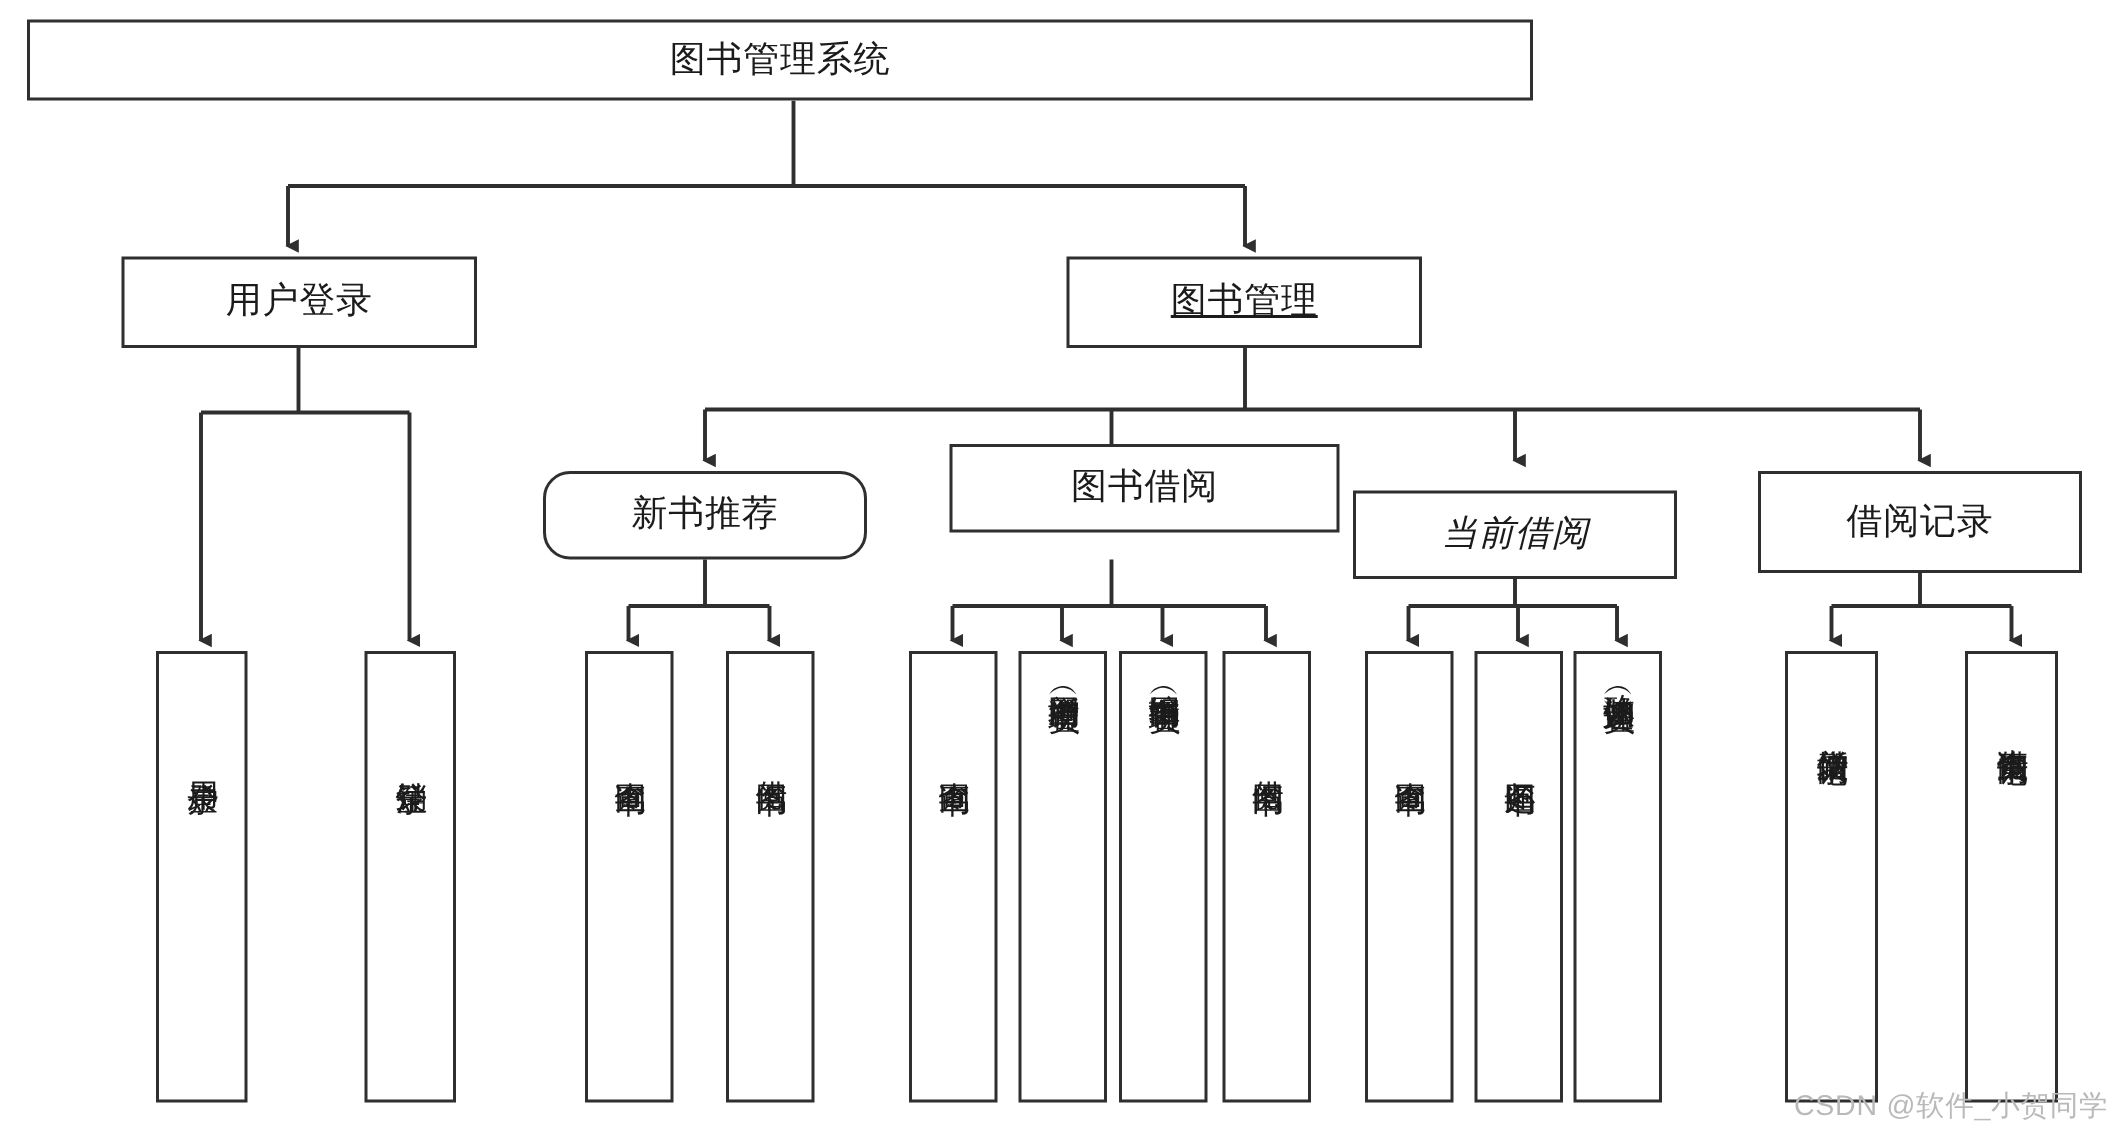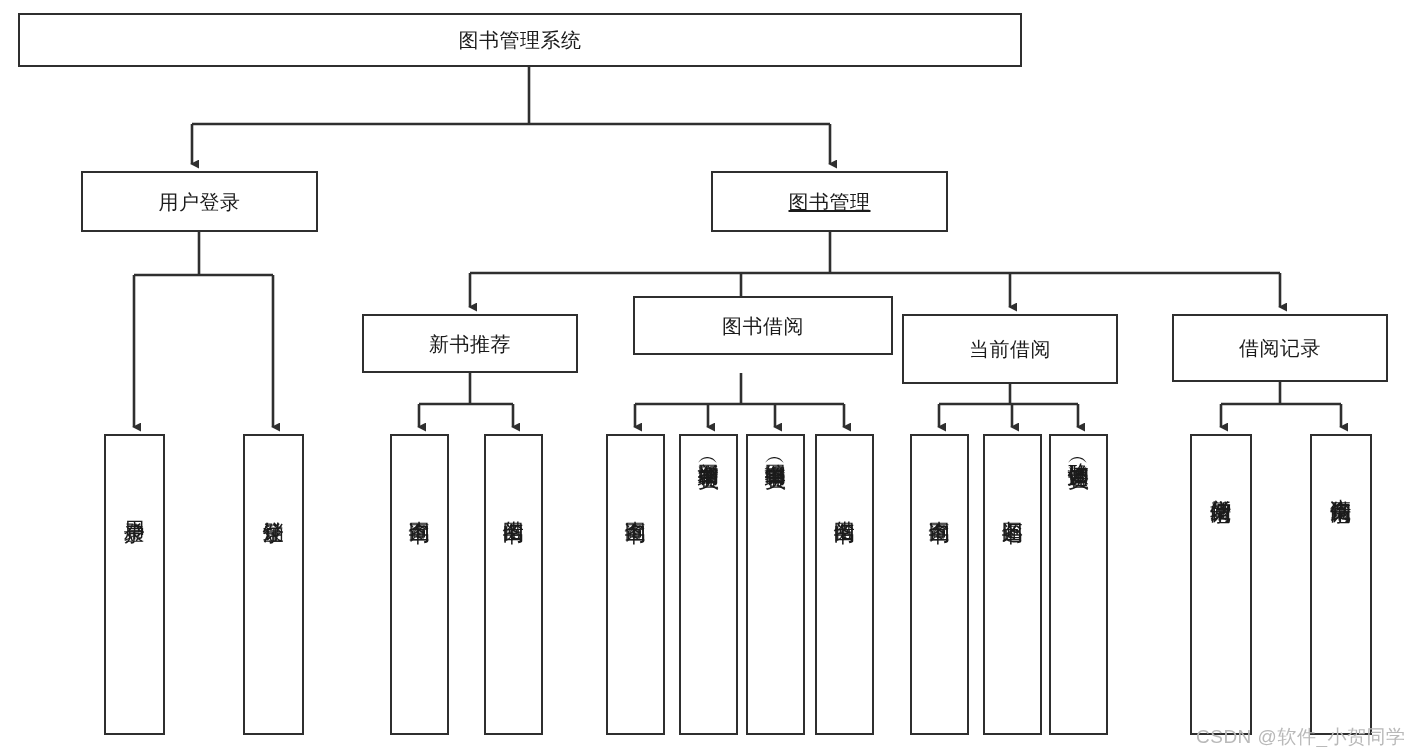--- a/index.html
+++ b/index.html
@@ -32,21 +32,21 @@
     position: absolute;
     box-sizing: border-box;
     border: 2.5px solid #2f2f2f;
     background: #ffffff;
     display: flex;
     align-items: center;
     justify-content: center;
     color: #1b1b1b;
   }
   .node.horiz .node-label {
-    font-size: 20px;
+    font-size: 24px;
     line-height: 1.2;
     letter-spacing: 0.5px;
     white-space: nowrap;
   }
   .node.vert {
     align-items: flex-start;
     justify-content: center;
     padding-top: 8px;
   }
   .node.vert .node-label {
@@ -136,27 +136,27 @@
     <span class="node-label">图书管理系统</span>
   </div>
 
   <div class="node horiz" style="left:81px; top:171px; width:237px; height:61px;">
     <span class="node-label">用户登录</span>
   </div>
   <div class="node horiz" style="left:711px; top:171px; width:237px; height:61px;text-decoration:underline;">
     <span class="node-label">图书管理</span>
   </div>
 
-  <div class="node horiz" style="left:362px; top:314px; width:216px; height:59px;">
+  <div class="node horiz" style="left:362px; top:314px; width:216px; height:59px;border-radius:18px;">
     <span class="node-label">新书推荐</span>
   </div>
   <div class="node horiz" style="left:633px; top:296px; width:260px; height:59px;">
     <span class="node-label">图书借阅</span>
   </div>
-  <div class="node horiz" style="left:902px; top:314px; width:216px; height:70px;">
+  <div class="node horiz" style="left:902px; top:327px; width:216px; height:59px;font-style:italic;">
     <span class="node-label">当前借阅</span>
   </div>
   <div class="node horiz" style="left:1172px; top:314px; width:216px; height:68px;">
     <span class="node-label">借阅记录</span>
   </div>
 
   <div class="node vert mid" style="left:104px; top:434px; width:61px; height:301px;">
     <span class="node-label">用户登录</span>
   </div>
   <div class="node vert mid" style="left:243px; top:434px; width:61px; height:301px;">

